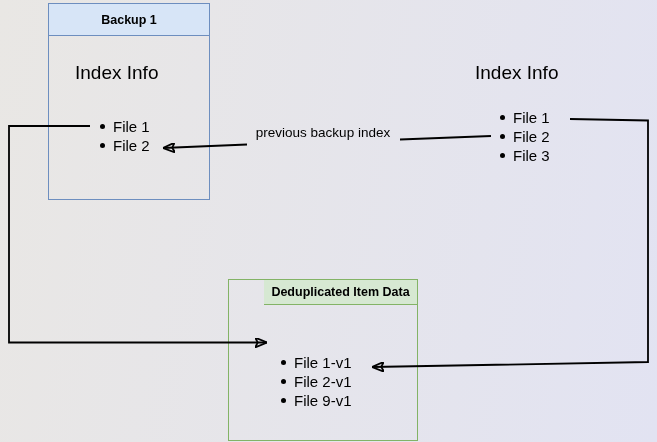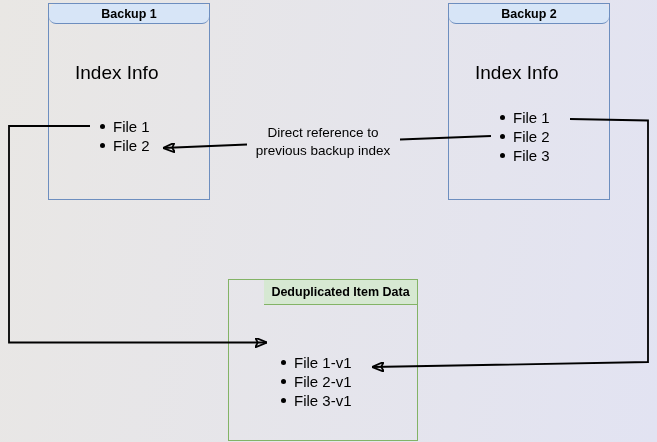--- a/index.html
+++ b/index.html
@@ -21,24 +21,23 @@
   .box.blue  { border:1.5px solid var(--blue-border); }
   .box.green { border:1.5px solid var(--green-border);padding-left:35px; }
   .box-header {
     box-sizing:border-box;
     width:100%;
     display:flex; align-items:center; justify-content:center;
     font-weight:bold;
     font-size:12.5px;
   }
   .blue .box-header {
-    height:20px;
+    height:32px;
     background:var(--blue-fill);
     border-bottom:1.5px solid var(--blue-border);
-    border-radius:7px;
   }
   .green .box-header {
     height:25px;
     background:var(--green-fill);
     border-bottom:1.5px solid var(--green-border);
   }
   .section-label {
     position:absolute;
     font-size:19px;
     white-space:nowrap;
@@ -91,49 +90,45 @@
 
   <div class="box blue" style="left:48px; top:3px; width:162px; height:197px;">
     <div class="box-header">Backup 1</div>
   </div>
   <div class="section-label" style="left:75px; top:62px;">Index Info</div>
   <ul class="filelist" style="left:100px; top:117px;">
       <li>File 1</li>
       <li>File 2</li>
     </ul>
 
-  <div class="box blue" style="left:448px; top:3px; width:162px; height:197px;">
-    <div class="box-header">Backup 2</div>
-  </div>
   <div class="section-label" style="left:475px; top:62px;">Index Info</div>
   <ul class="filelist" style="left:500px; top:108px;">
       <li>File 1</li>
       <li>File 2</li>
       <li>File 3</li>
     </ul>
 
   <div class="box green" style="left:228px; top:279px; width:190px; height:162px;">
     <div class="box-header">Deduplicated Item Data</div>
   </div>
   <ul class="filelist" style="left:281px; top:353px;">
       <li>File 1-v1</li>
       <li>File 2-v1</li>
-      <li>File 3-v1</li>
+      <li>File 9-v1</li>
     </ul>
 
   <svg id="connector-layer" viewBox="0 0 657 442" xmlns="http://www.w3.org/2000/svg">
     <defs>
       <marker id="arrowhead" viewBox="0 0 12 10" refX="12" refY="5" markerWidth="12" markerHeight="10" markerUnits="userSpaceOnUse" orient="auto">
         <path d="M0,0 L12,5 L0,10 L2.8,5 Z" fill="#000" stroke="none"></path>
       </marker>
     </defs>
     <path d="M 90 126 L 9 126 L 9 342.5 L 267 342.5" marker-end="url(#arrowhead)"></path>
     <path d="M 491 136 L 400 139.5"></path>
     <path d="M 247 144.5 L 163 148" marker-end="url(#arrowhead)"></path>
     <path d="M 570 119 L 648 120.5 L 648 362 L 372 367" marker-end="url(#arrowhead)"></path>
   </svg>
 
   <div class="annotation">
-    <div>Direct reference to</div>
     <div>previous backup index</div>
   </div>
 
 </div>
 
 </body></html>

